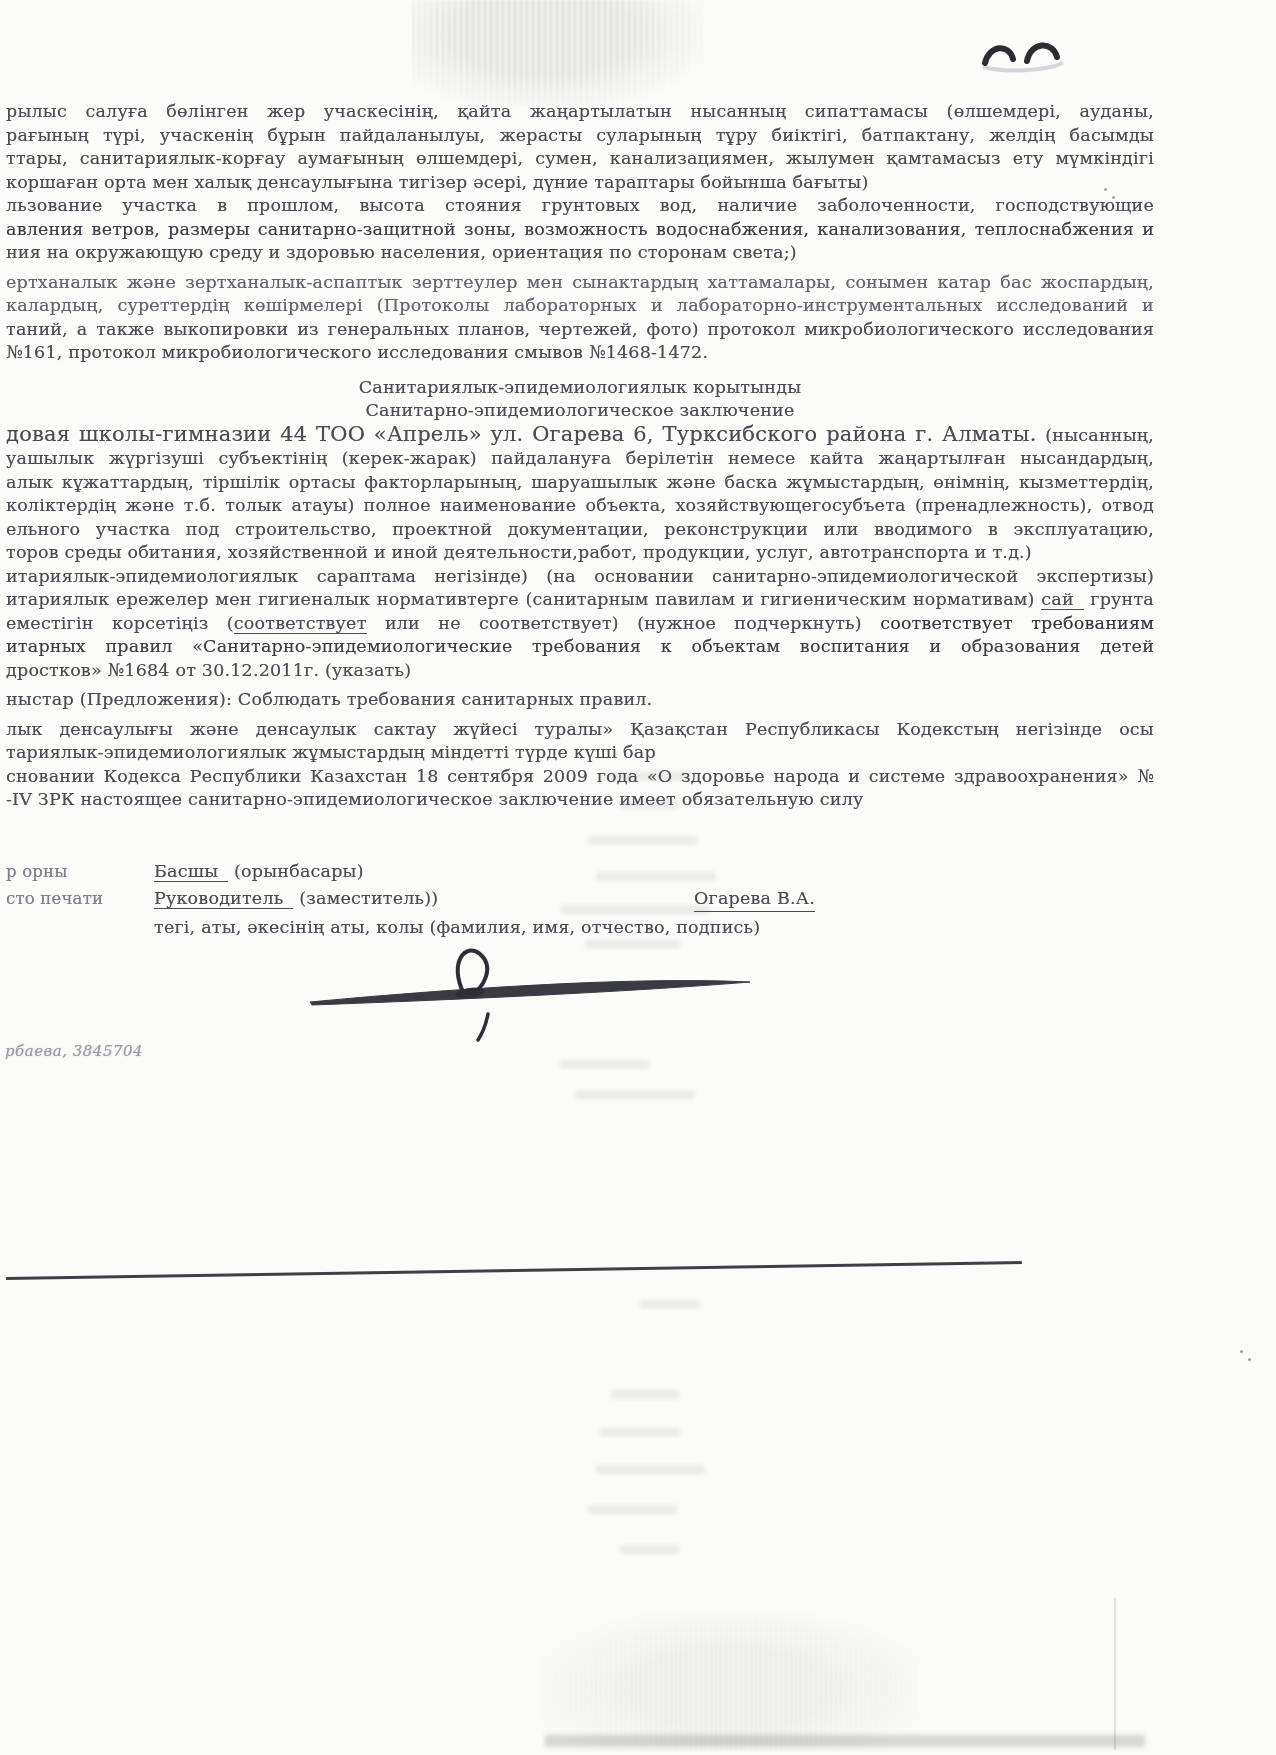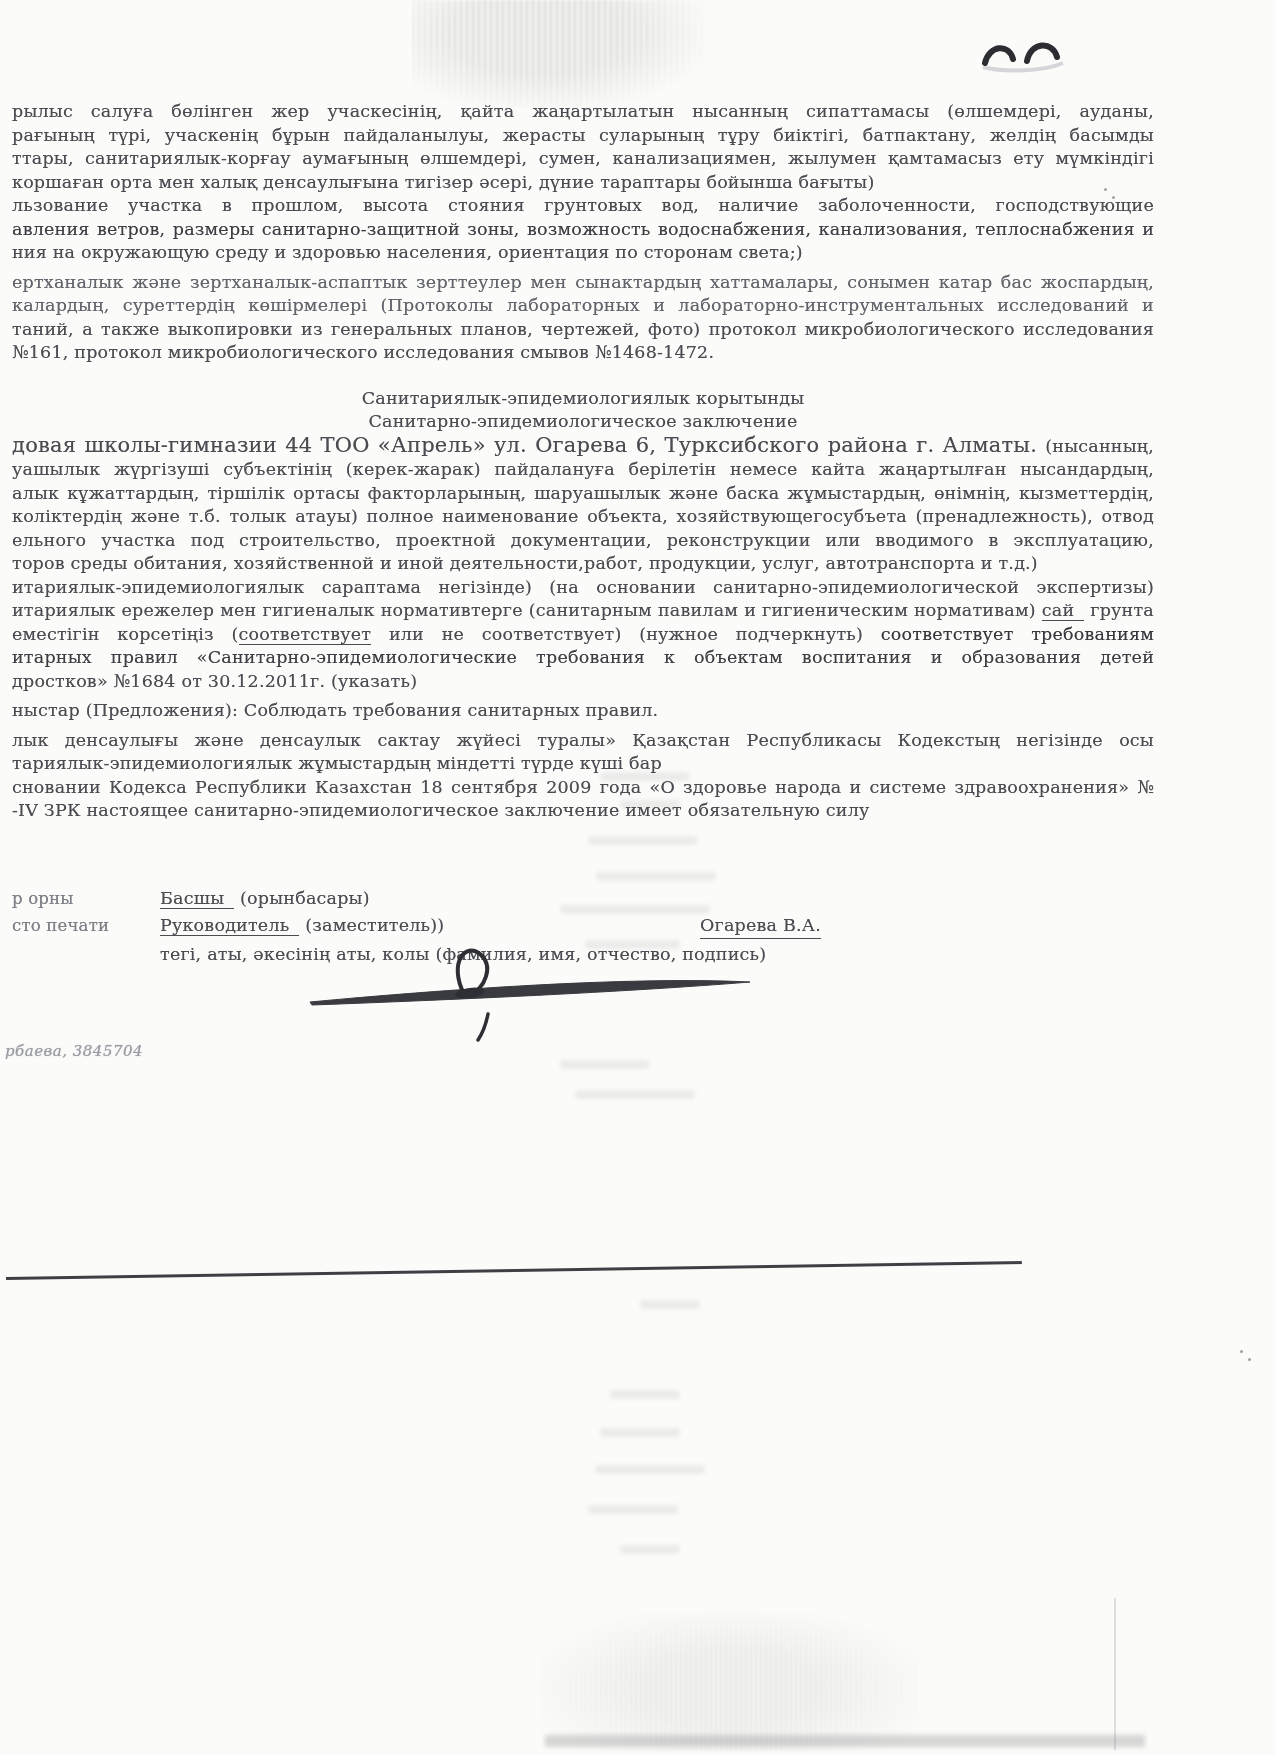--- a/index.html
+++ b/index.html
@@ -5,44 +5,44 @@
   html,body { margin:0; padding:0; }
   body {
     width:1276px; height:1755px;
     background:#fbfbf9;
     overflow:hidden;
     font-family:"DejaVu Serif","Liberation Serif",serif;
     position:relative;
   }
   .page {
     position:absolute; inset:0;
-    padding:100px 122px 0 12px;
+    padding:100px 122px 0 6px;
     color:#4b4c52;
     font-size:17.5px;
     line-height:23.5px;
     letter-spacing:.2px;
     text-shadow:0 0 .6px rgba(70,71,76,.55);
   }
   .line { text-align:justify; text-align-last:justify; }
   .line.l { text-align-last:left; }
   .line.c { text-align:center; text-align-last:center; }
   .line.dk { color:#3d3e44; }
   .line.dim { color:#63656d; }
   .line.mt6 { margin-top:6px; }
-  .line.mt4 { margin-top:22px; }
+  .line.mt4 { margin-top:11px; }
   .big { font-size:21px; }
   .u { border-bottom:1.5px solid currentColor;text-align:right; }
   .uext { padding-right:10px; }
   .dks { color:#36373c; }
 
   .sig {
     display:grid;
     grid-template-columns:148px 540px 1fr;
     row-gap:4px;
-    margin-top:64px;
+    margin-top:48px;
     font-size:17.5px;
   }
   .sig .lab { color:#7e8089; font-size:16.5px; }
   .sig .cap { grid-column:2 / 4; }
 
   .footer-note {
     position:absolute; left:5px; top:1042px;
     font-size:15px; color:#9a9ca4; letter-spacing:.5px;
     text-shadow:0 0 1px rgba(150,152,160,.8);
     font-style:italic;

